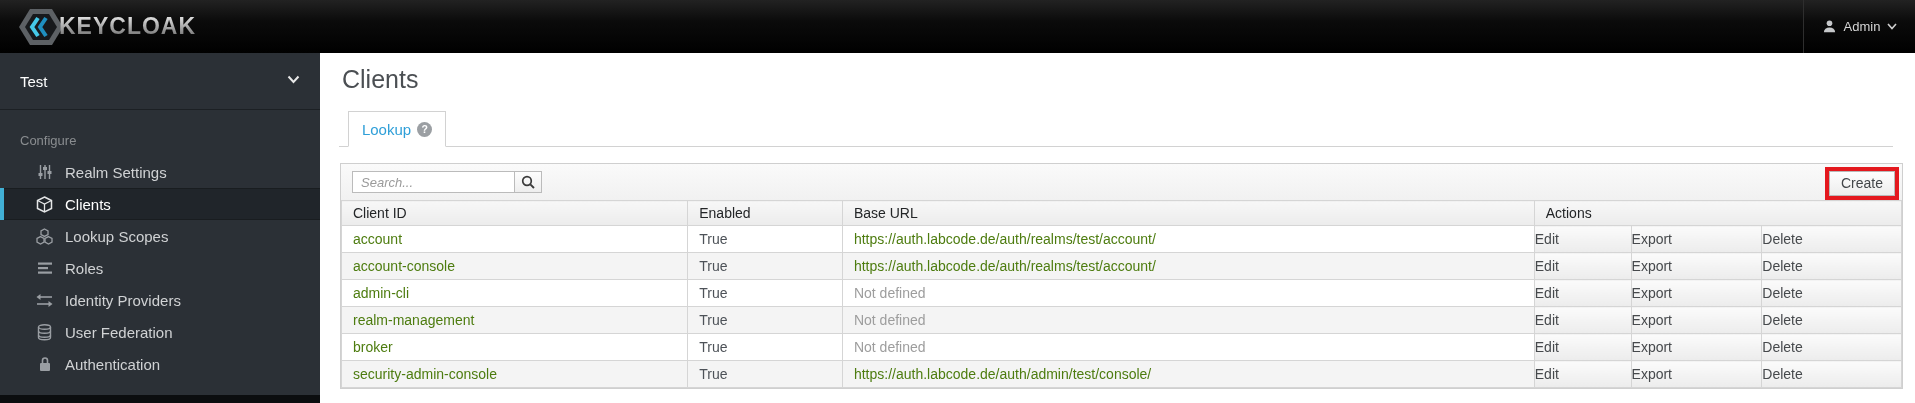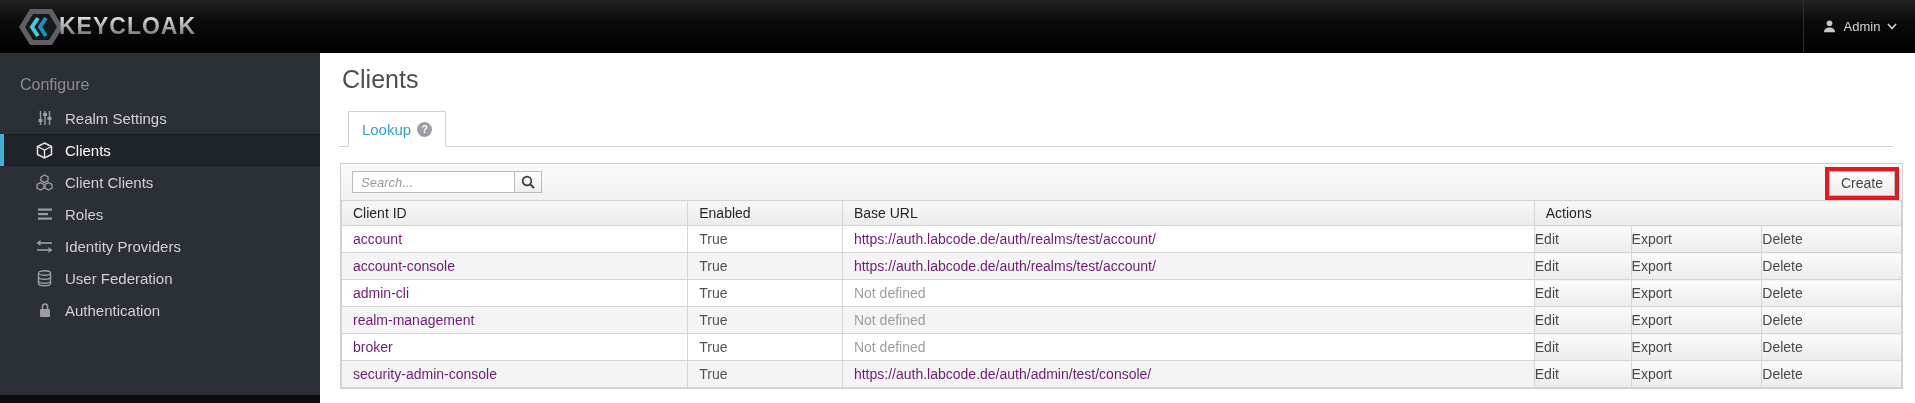--- a/index.html
+++ b/index.html
@@ -18,21 +18,21 @@
                border-left:1px solid #2e2e2e; display:flex; align-items:center;
                justify-content:center; gap:7px; cursor:pointer; }
   .user-name { color:#d5d5d5; font-size:13px; }
 
   
   .sidebar { position:absolute; left:0; top:53px; width:320px; height:350px; background:#2b3036; }
   .realm-row { position:relative; height:57px; border-bottom:1px solid #1c2024;
                display:flex; align-items:center; cursor:pointer; }
   .realm-name { color:#fefefe; font-size:15px; margin-left:20px; }
   .realm-chevron { position:absolute; right:20px; top:22px; }
-  .configure-label { color:#8a8d90; font-size:16px; margin:23px 0 8px 20px; }
+  .configure-label { color:#8a8d90; font-size:13px; margin:23px 0 8px 20px; }
   .nav-item { position:relative; height:32px; display:flex; align-items:center;
               color:#9a9ea3; cursor:pointer; }
   .nav-item .icon { position:absolute; left:36px; width:17px; height:17px; display:flex;
                     align-items:center; justify-content:center; }
   .nav-item .label { position:absolute; left:65px; color:#d0d2d4; font-size:15px; white-space:nowrap; }
   .nav-item.selected { background:#20252a; border-top:1px solid #191d20; border-bottom:1px solid #191d20;
                        color:#e4e6e7; }
   .nav-item.selected .label { color:#ffffff; }
   .nav-item.selected::before { content:""; position:absolute; left:0; top:-1px; bottom:-1px;
                                width:4px; background:#41b0d5; }
@@ -68,21 +68,21 @@
   .create-btn { display:block; padding:3px 11px 4px; background:linear-gradient(180deg,#fefefe,#ededed);
                 border:1px solid #b9b9b9; color:#434649; font-size:14px;
                 font-family:"Liberation Sans", sans-serif; cursor:pointer; }
 
   table { width:100%; border-collapse:collapse; border-top:1px solid #cfcfcf; }
   th, td { border:1px solid #d5d5d5; font-size:14px; text-align:left; }
   thead th { height:25px; background:linear-gradient(180deg,#f7f7f7,#ececec);
              color:#232527; font-weight:normal; padding:0 0 0 11px; }
   tbody td { height:27px; color:#4d5258; padding:0 0 0 11px; }
   tbody tr:nth-child(even) { background:#f4f4f4; }
-  .link { color:#701a75; text-decoration:none; cursor:pointer; }
+  .link { color:#4d7c0f; text-decoration:none; cursor:pointer; }
   .muted { color:#9d9d9d; }
   td.action-cell { padding:0; cursor:pointer;
                    background:linear-gradient(180deg,#fbfbfb,#ececec); color:#46494c; }
 </style>
 </head>
 <body>
 
 <div class="stage">
 
   <div class="topbar">
@@ -101,20 +101,26 @@
         <path d="M2 14 a6 5 0 0 1 12 0 z" fill="#c6c8ca"></path>
       </svg>
       <span class="user-name">Admin</span>
       <svg width="10" height="7" viewBox="0 0 10 7">
         <polyline points="1,1 5,5.5 9,1" fill="none" stroke="#cfcfcf" stroke-width="1.6"></polyline>
       </svg>
     </div>
   </div>
 
   <div class="sidebar">
+    <div class="realm-row">
+      <span class="realm-name">Test</span>
+      <svg class="realm-chevron" width="13" height="9" viewBox="0 0 13 9">
+        <polyline points="1.5,1.5 6.5,7 11.5,1.5" fill="none" stroke="#e8e8e8" stroke-width="2"></polyline>
+      </svg>
+    </div>
     <div class="configure-label">Configure</div>
 
     <div class="nav-item">
       <span class="icon">
         <svg width="16" height="16" viewBox="0 0 16 16">
           <line x1="3.5" y1="1" x2="3.5" y2="15" stroke="currentColor" stroke-width="1.4"></line>
           <line x1="8" y1="1" x2="8" y2="15" stroke="currentColor" stroke-width="1.4"></line>
           <line x1="12.5" y1="1" x2="12.5" y2="15" stroke="currentColor" stroke-width="1.4"></line>
           <rect x="1.5" y="9" width="4" height="3" fill="currentColor"></rect>
           <rect x="6" y="3" width="4" height="3" fill="currentColor"></rect>
@@ -136,21 +142,21 @@
     </div>
 
     <div class="nav-item">
       <span class="icon">
         <svg width="17" height="17" viewBox="0 0 17 17">
           <polygon points="8.5,1 12,2.8 12,6.6 8.5,8.4 5,6.6 5,2.8" fill="none" stroke="currentColor" stroke-width="1.3"></polygon>
           <polygon points="4.5,8.6 8,10.4 8,14.2 4.5,16 1,14.2 1,10.4" fill="none" stroke="currentColor" stroke-width="1.3"></polygon>
           <polygon points="12.5,8.6 16,10.4 16,14.2 12.5,16 9,14.2 9,10.4" fill="none" stroke="currentColor" stroke-width="1.3"></polygon>
         </svg>
       </span>
-      <span class="label">Client Clients</span>
+      <span class="label">Lookup Scopes</span>
     </div>
 
     <div class="nav-item">
       <span class="icon">
         <svg width="16" height="16" viewBox="0 0 16 16">
           <rect x="1" y="2.5" width="14" height="2.2" fill="currentColor"></rect>
           <rect x="1" y="7" width="10" height="2.2" fill="currentColor"></rect>
           <rect x="1" y="11.5" width="14" height="2.2" fill="currentColor"></rect>
         </svg>
       </span>

